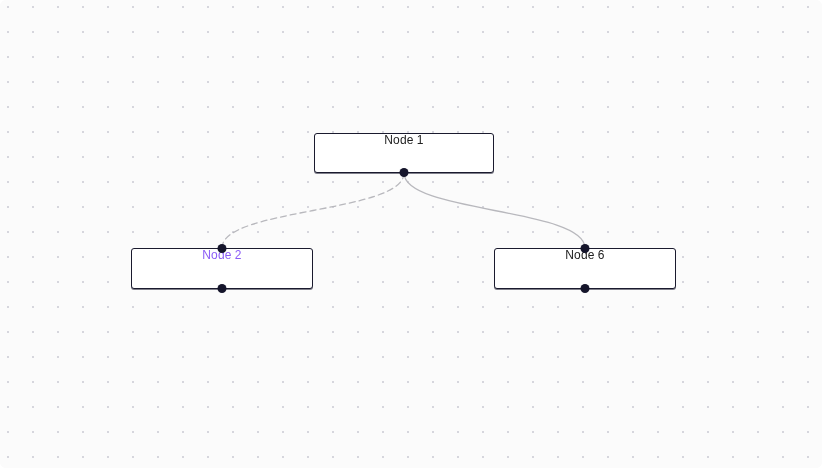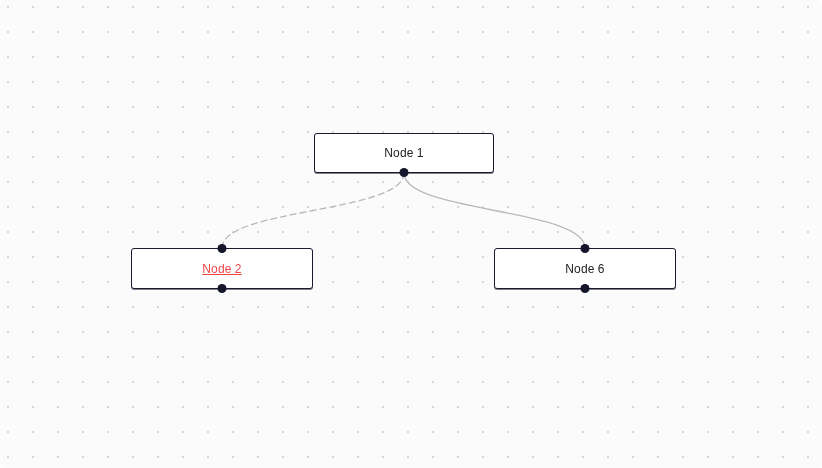--- a/index.html
+++ b/index.html
@@ -36,21 +36,21 @@
     fill: none;
     stroke-linecap: round;
   }
   .node {
     position: absolute;
     box-sizing: border-box;
     background: #ffffff;
     border: 1px solid #1a1a2e;
     border-radius: 3px;
     display: flex;
-    align-items: center;
+    align-items: flex-start;
     justify-content: center;
     box-shadow: 0 1px 0 0 rgba(26,26,46,0.55);
   }
   .node-label {
     font-size: 12px;
     color: #222222;
     line-height: 1;
     letter-spacing: 0.1px;
     user-select: none;
   }
@@ -77,21 +77,21 @@
       <path class="edge-path" d="M 404 173 C 404 213, 222 208, 222 248" stroke="#b8b8bd" stroke-width="1.3" stroke-dasharray="6 4"></path>
       <path class="edge-path" d="M 404 173 C 404 213, 585 208, 585 248" stroke="#b8b8bd" stroke-width="1.3"></path>
     </svg>
 
   <div id="node-layer">
       <div class="node" style="left: 314px; top: 133px; width: 180px; height: 40px; background: rgb(255, 255, 255); border-color: rgb(26, 26, 46);">
         <span class="node-label" style="color: rgb(34, 34, 34);">Node 1</span>
         <div class="handle source" style="background: rgb(21, 21, 43);"></div>
       </div>
       <div class="node" style="left: 131px; top: 248px; width: 182px; height: 41px; background: rgb(255, 255, 255); border-color: rgb(26, 26, 46);">
-        <span class="node-label" style="color: #ef4444; text-decoration: underline;">Node 2</span>
+        <span class="node-label" style="color: #8b5cf6;">Node 2</span>
         <div class="handle target" style="background: rgb(21, 21, 43);"></div>
         <div class="handle source" style="background: rgb(21, 21, 43);"></div>
       </div>
       <div class="node" style="left: 494px; top: 248px; width: 182px; height: 41px; background: rgb(255, 255, 255); border-color: rgb(26, 26, 46);">
         <span class="node-label" style="color: rgb(34, 34, 34);">Node 6</span>
         <div class="handle target" style="background: rgb(21, 21, 43);"></div>
         <div class="handle source" style="background: rgb(21, 21, 43);"></div>
       </div>
     </div>
 

